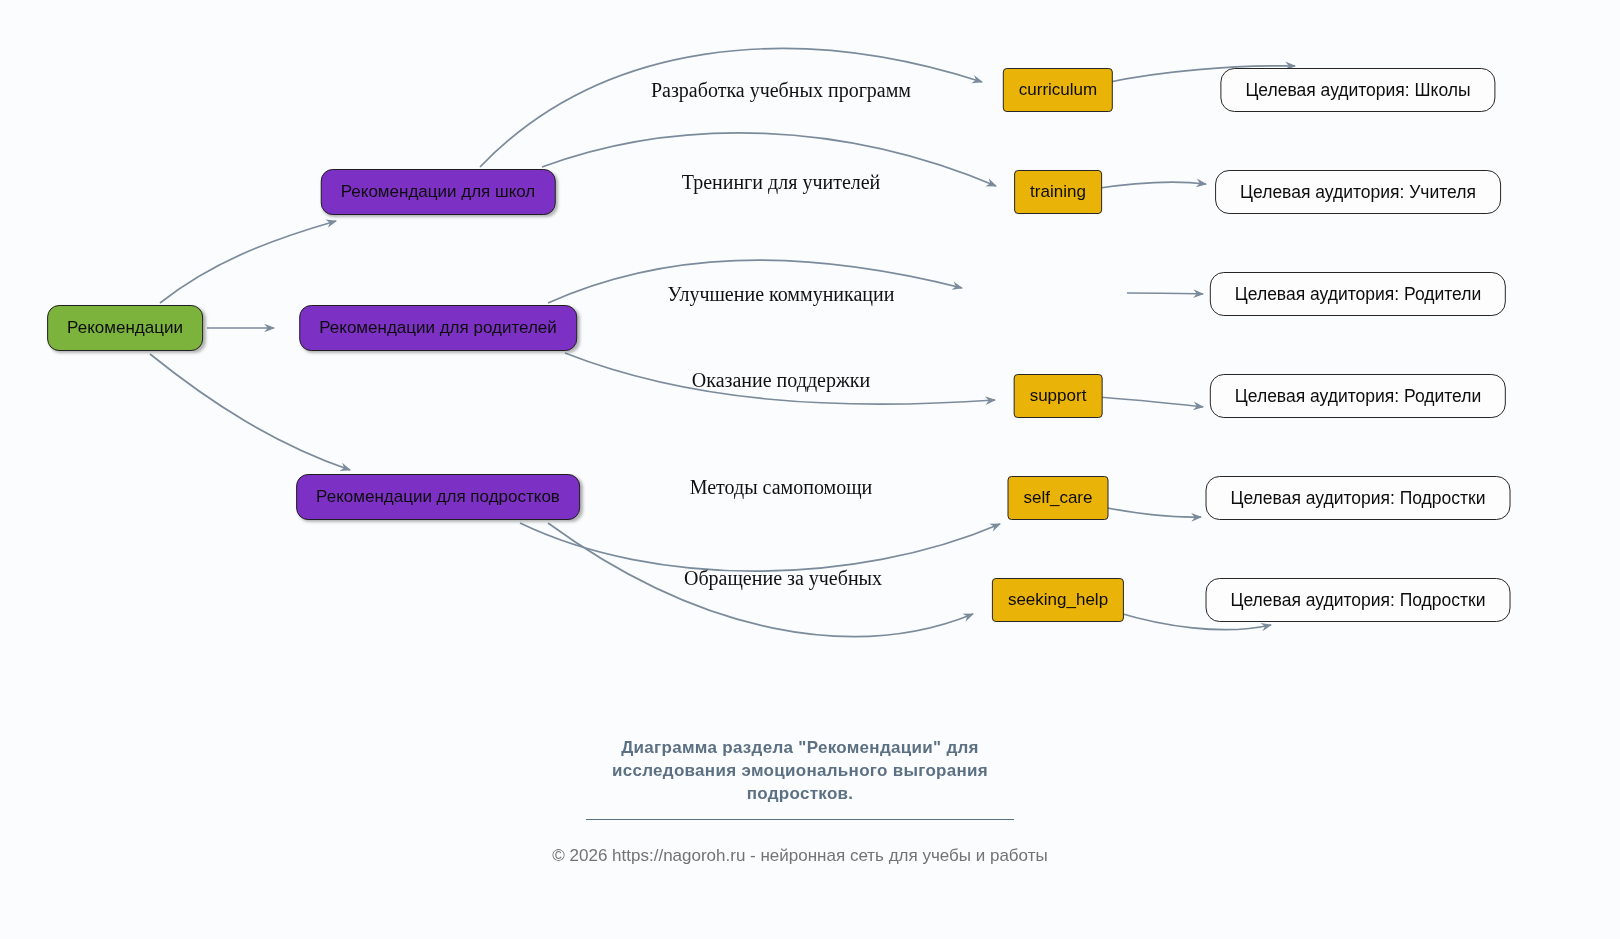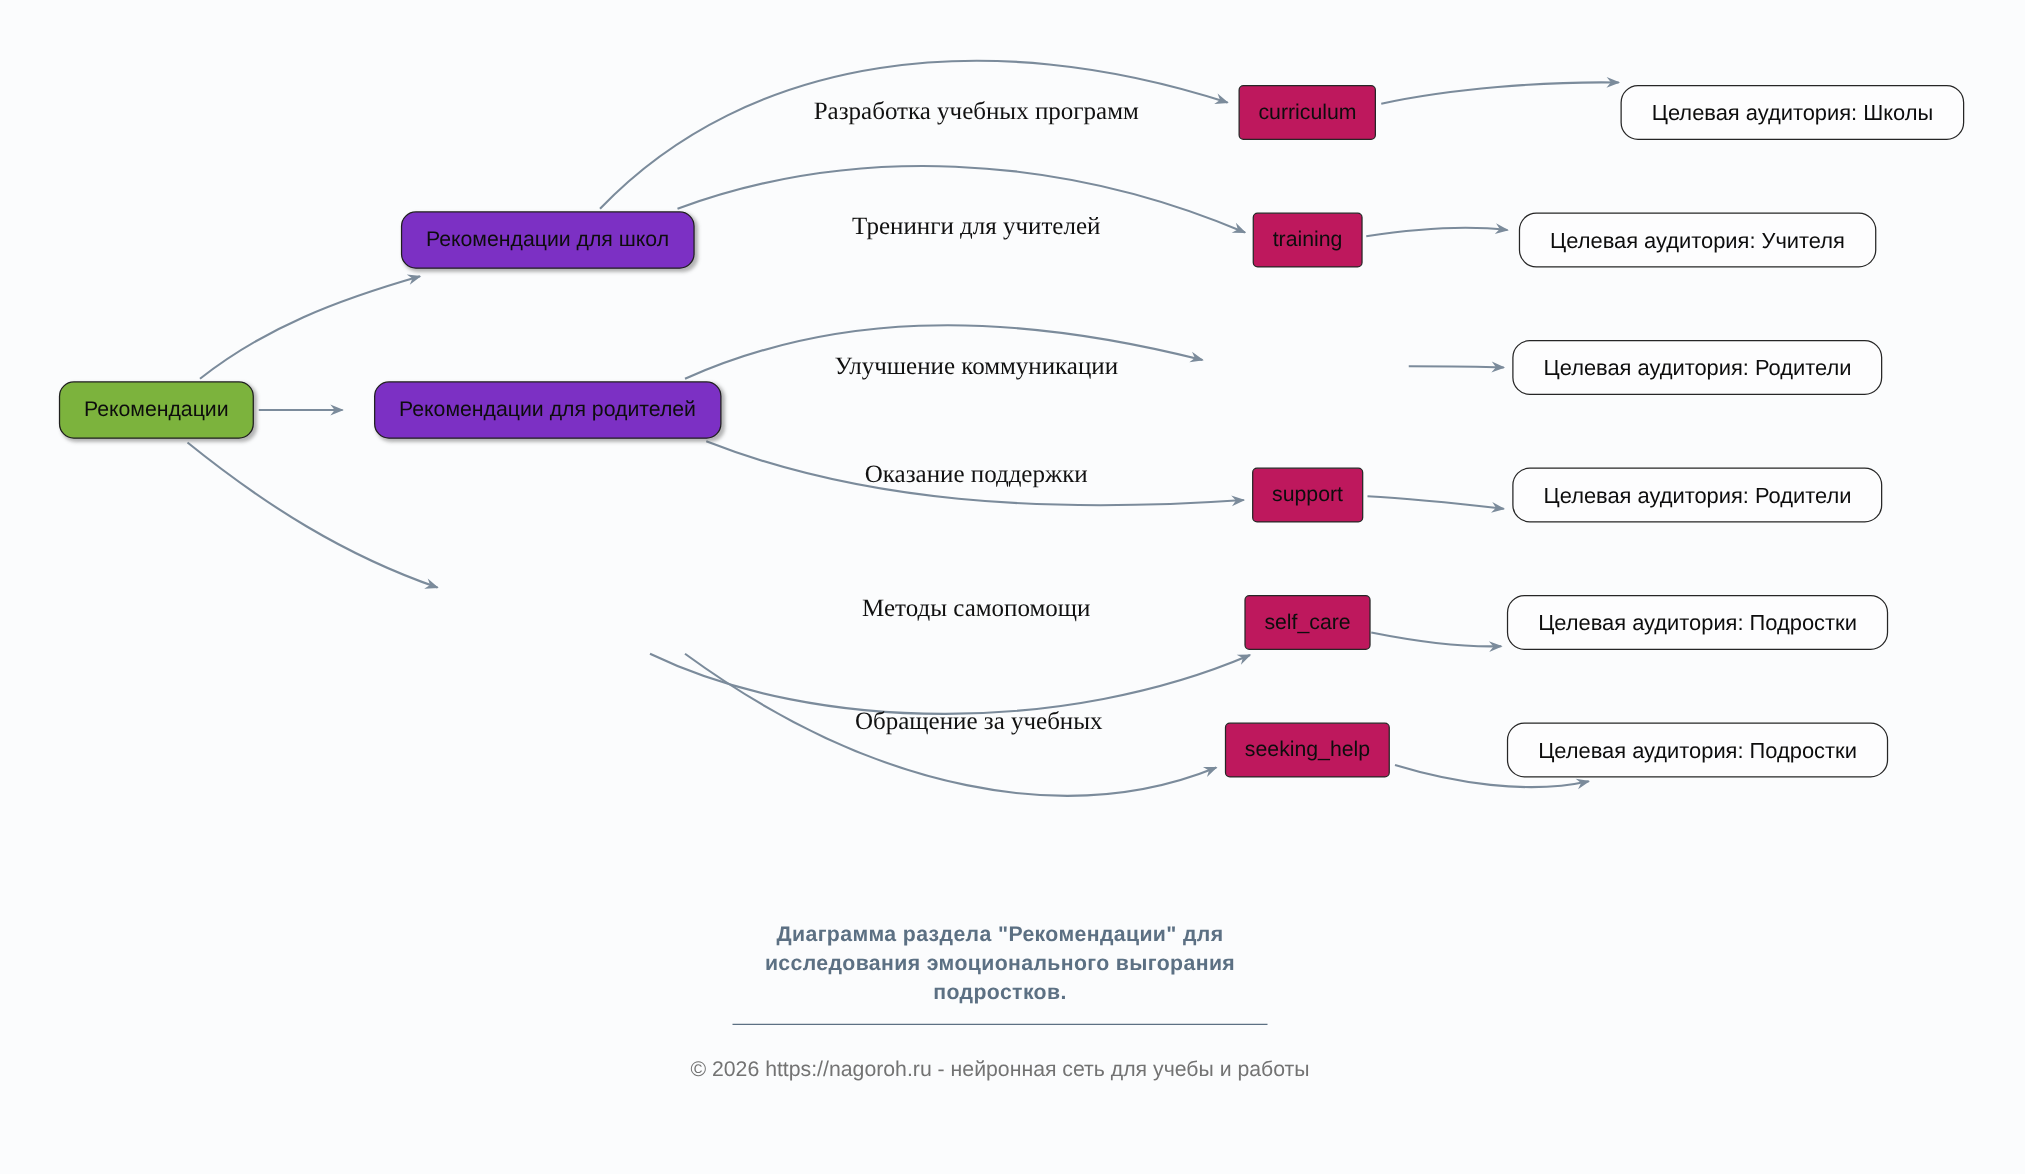--- a/index.html
+++ b/index.html
@@ -16,22 +16,22 @@
   }
   .node-root{
     background:#7cb33d;border:1.4px solid #1f1f1f;border-radius:12px;
     height:44px;padding:0 19px;box-shadow:2px 2px 3px rgba(90,90,90,.45);
   }
   .node-branch{
     background:#7c30c4;border:1.4px solid #1f1f1f;border-radius:12px;
     height:44px;padding:0 19px;box-shadow:2px 2px 3px rgba(90,90,90,.45);
   }
   .node-mid{
-    background:#be185d;border:1.4px solid #262626;border-radius:4px;
-    height:42px;padding:0 15px;
+    background:#eab308;border:1.4px solid #262626;border-radius:4px;
+    height:42px;padding:0 15px;margin-left:12px;
   }
   .node-aud{
     background:#fdfdfe;border:1.4px solid #262626;border-radius:14px;
     height:42px;padding:0 24px;font-size:17.5px;
   }
   .edge-label{
     position:absolute;transform:translate(-50%,-50%);z-index:3;
     font-family:"Liberation Serif","DejaVu Serif",serif;
     font-size:20px;color:#111;white-space:nowrap;text-align:right;
   }
@@ -74,35 +74,36 @@
     <path class="edge" marker-end="url(#arrow)" d="M 1127,293 C 1152,293 1178,293 1203,294"></path>
     <path class="edge" marker-end="url(#arrow)" d="M 1094,397 C 1132,399 1168,403 1203,407"></path>
     <path class="edge" marker-end="url(#arrow)" d="M 1097,506 C 1132,513 1168,518 1201,517"></path>
     <path class="edge" marker-end="url(#arrow)" d="M 1116,612 C 1162,626 1222,636 1271,625"></path>
   </svg>
 
   <div class="node node-root" style="left:125px;top:328px;">Рекомендации</div>
 
   <div class="node node-branch" style="left:438px;top:192px;">Рекомендации для школ</div>
   <div class="node node-branch" style="left:438px;top:328px;">Рекомендации для родителей</div>
+  <div class="node node-branch" style="left:438px;top:497px;">Рекомендации для подростков</div>
 
   <div class="edge-label" style="left:781px;top:90px;">Разработка учебных программ</div>
   <div class="edge-label" style="left:781px;top:182px;">Тренинги для учителей</div>
   <div class="edge-label" style="left:781px;top:294px;">Улучшение коммуникации</div>
   <div class="edge-label" style="left:781px;top:380px;">Оказание поддержки</div>
   <div class="edge-label" style="left:781px;top:487px;">Методы самопомощи</div>
   <div class="edge-label" style="left:783px;top:578px;">Обращение за учебных</div>
 
   <div class="node node-mid" style="left:1046px;top:90px;">curriculum</div>
   <div class="node node-mid" style="left:1046px;top:192px;">training</div>
   <div class="node node-mid" style="left:1046px;top:396px;">support</div>
   <div class="node node-mid" style="left:1046px;top:498px;">self_care</div>
   <div class="node node-mid" style="left:1046px;top:600px;">seeking_help</div>
 
-  <div class="node node-aud" style="left:1434px;top:90px;">Целевая аудитория: Школы</div>
+  <div class="node node-aud" style="left:1358px;top:90px;">Целевая аудитория: Школы</div>
   <div class="node node-aud" style="left:1358px;top:192px;">Целевая аудитория: Учителя</div>
   <div class="node node-aud" style="left:1358px;top:294px;">Целевая аудитория: Родители</div>
   <div class="node node-aud" style="left:1358px;top:396px;">Целевая аудитория: Родители</div>
   <div class="node node-aud" style="left:1358px;top:498px;">Целевая аудитория: Подростки</div>
   <div class="node node-aud" style="left:1358px;top:600px;">Целевая аудитория: Подростки</div>
 
   <div class="caption">Диаграмма раздела "Рекомендации" для исследования эмоционального выгорания подростков.</div>
   <div class="divider"></div>
   <div class="footer">© 2026 https://nagoroh.ru - нейронная сеть для учебы и работы</div>
 

